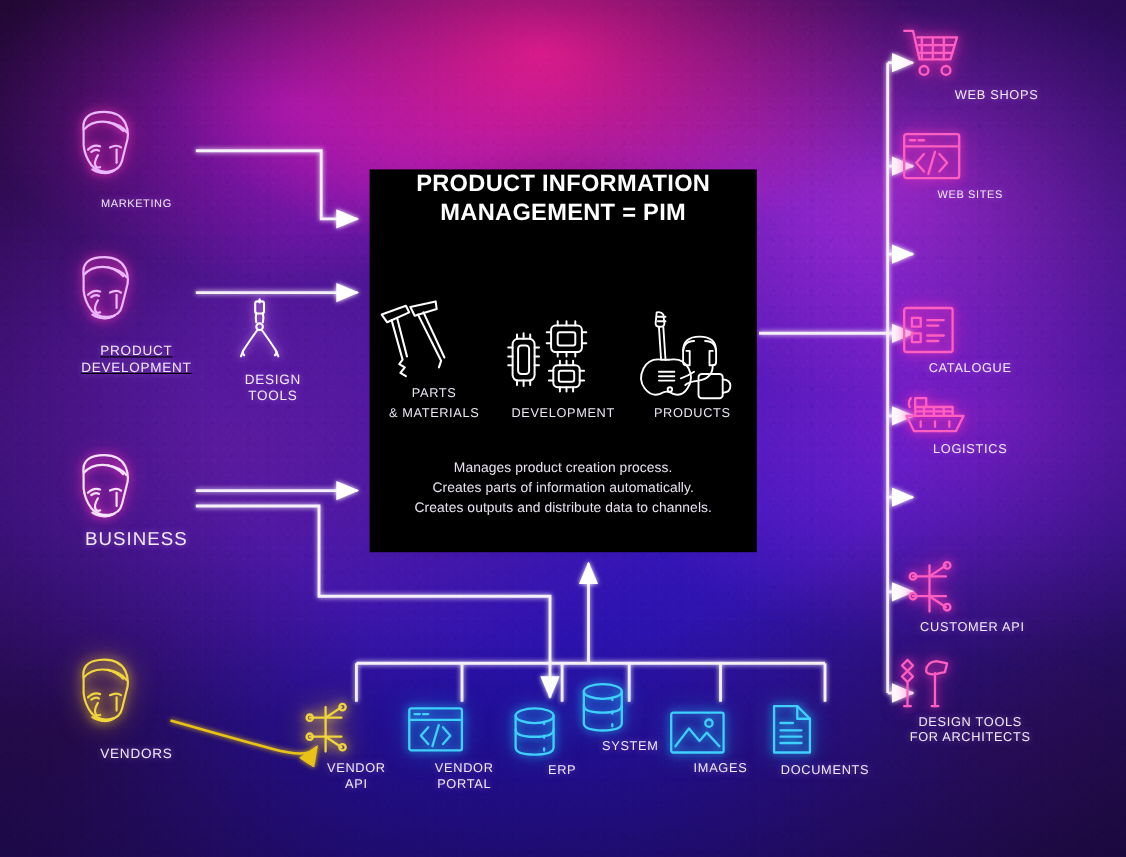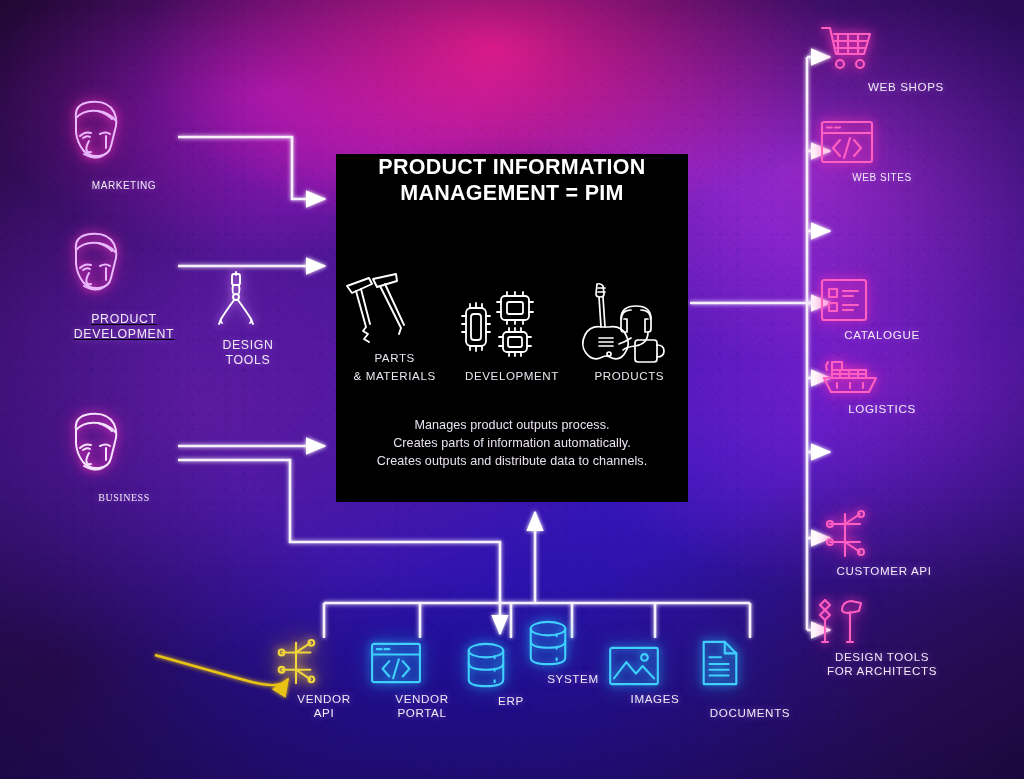--- a/index.html
+++ b/index.html
@@ -211,21 +211,21 @@
           <path d="M58,56 q-6,4 -12,6"></path>
           <rect x="62" y="58" width="22" height="22" rx="3"></rect>
           <path d="M84,63 q7,0 7,6 q0,6 -7,6"></path>
         </svg>
         </span>
         <span class="cap">PRODUCTS</span>
       </div>
     </div>
 
     <div class="desc">
-      <div>Manages product outputs process.</div>
+      <div>Manages product creation process.</div>
       <div>Creates parts of information automatically.</div>
       <div>Creates outputs and distribute data to channels.</div>
     </div>
   </div>
 
   <div class="node" style="left:62px;top:96px;width:124px;">
     <span class="ico glowP">
       <svg width="62" height="72" viewBox="0 0 62 72" stroke="#e9b8ff" stroke-width="2" fill="none" stroke-linejoin="round" stroke-linecap="round">
         <path d="M14,22 q-2,-14 14,-16 q18,-2 24,10 q4,9 1,18 q-2,8 -4,16 q-2,9 -12,10 q-10,1 -16,-6 q-6,-8 -7,-18 Z"></path>
         <path d="M14,22 q8,-9 22,-7 q12,2 17,9"></path>
@@ -269,23 +269,40 @@
         <path d="M36,15 q8,2 14,8"></path>
         <path d="M18,40 q5,-5 11,-3"></path>
         <path d="M21,42 q4,-3 7,-1"></path>
         <path d="M38,38 q6,-3 10,0"></path>
         <path d="M27,45 q-4,7 -2,10 q1,2 4,1"></path>
         <path d="M22,58 q9,6 20,1"></path>
         <path d="M27,60 q7,3 13,0"></path>
         <path d="M44,40 v12"></path>
       </svg>
     </span>
-    <span class="lbl" style="font-size:10px;margin-top:12px;font-family:Liberation Serif, serif;">BUSINESS</span>
-  </div>
-
+    <span class="lbl" style="font-size:17px;">BUSINESS</span>
+  </div>
+
+  <div class="node" style="left:62px;top:594px;width:124px;">
+    <span class="ico glowY">
+      <svg width="62" height="72" viewBox="0 0 62 72" stroke="#f0d53c" stroke-width="2" fill="none" stroke-linejoin="round" stroke-linecap="round">
+        <path d="M14,22 q-2,-14 14,-16 q18,-2 24,10 q4,9 1,18 q-2,8 -4,16 q-2,9 -12,10 q-10,1 -16,-6 q-6,-8 -7,-18 Z"></path>
+        <path d="M14,22 q8,-9 22,-7 q12,2 17,9"></path>
+        <path d="M36,15 q8,2 14,8"></path>
+        <path d="M18,40 q5,-5 11,-3"></path>
+        <path d="M21,42 q4,-3 7,-1"></path>
+        <path d="M38,38 q6,-3 10,0"></path>
+        <path d="M27,45 q-4,7 -2,10 q1,2 4,1"></path>
+        <path d="M22,58 q9,6 20,1"></path>
+        <path d="M27,60 q7,3 13,0"></path>
+        <path d="M44,40 v12"></path>
+      </svg>
+    </span>
+    <span class="lbl" style="font-size:12.3px;margin-top:12px;">VENDORS</span>
+  </div>
 
   <div class="node" style="left:208px;top:272px;width:80px;">
     <span class="ico glowW">
       <svg width="56" height="58" viewBox="0 0 56 58" stroke="#ffffff" stroke-width="1.9" fill="none" stroke-linejoin="round" stroke-linecap="round">
         <rect x="24" y="2" width="8" height="11" rx="2"></rect>
         <path d="M28,0 v3"></path>
         <path d="M25,13 q-1,5 0,8"></path>
         <path d="M31,13 q1,5 0,8"></path>
         <circle cx="28" cy="25" r="3"></circle>
         <path d="M26,28 q-8,11 -13,19 q-1,3 1,4"></path>
@@ -455,16 +472,16 @@
   </div>
 
   <div class="node" style="left:700px;top:640px;width:100px;">
     <span class="ico glowC">
       <svg width="40" height="46" viewBox="0 0 40 48" stroke="#3fd0ff" stroke-width="2.2" fill="none" stroke-linejoin="round" stroke-linecap="round">
         <path d="M3,2 h22 l12,12 v32 H3 Z"></path>
         <path d="M25,2 v12 h12"></path>
         <path d="M9,18 h12 M9,25 h20 M9,31 h20 M9,37 h20"></path>
       </svg>
     </span>
-    <span class="lbl" style="font-size:11.6px;margin-top:20px;">DOCUMENTS</span>
+    <span class="lbl" style="font-size:11.6px;margin-top:8px;">DOCUMENTS</span>
   </div>
 
 </div>
 
 </body></html>

